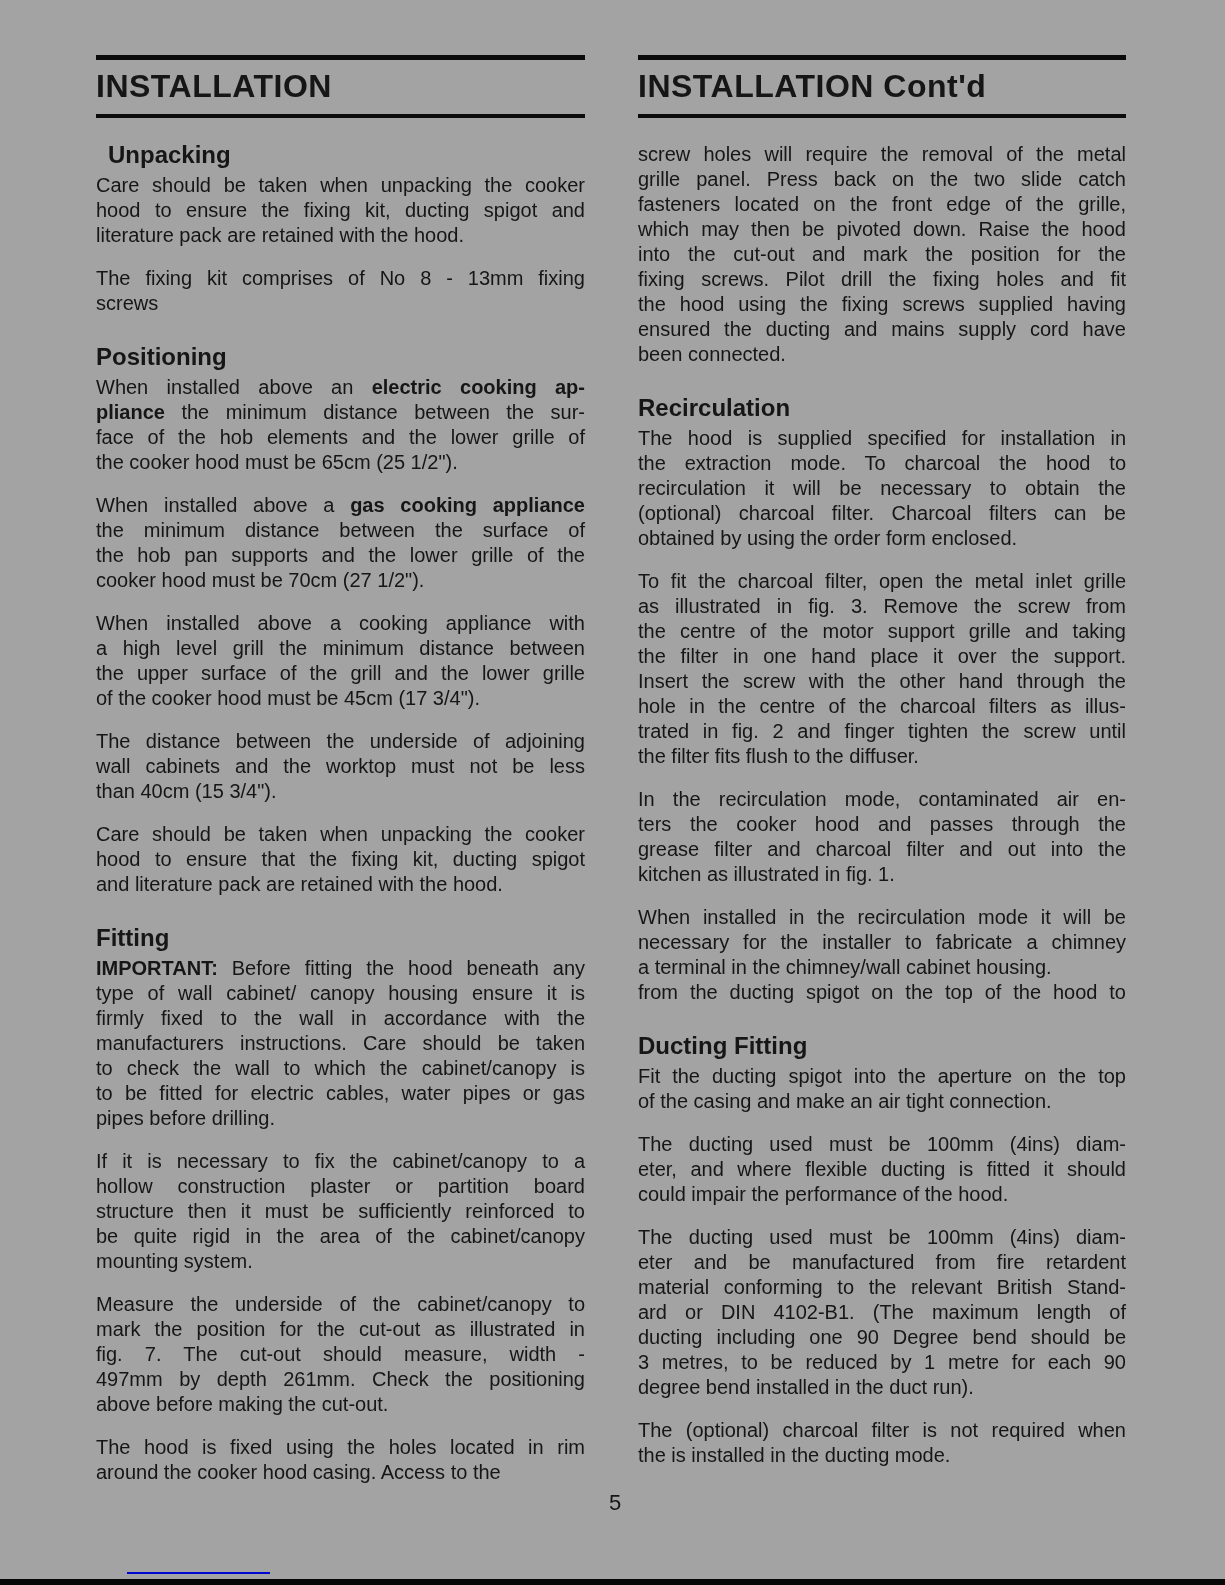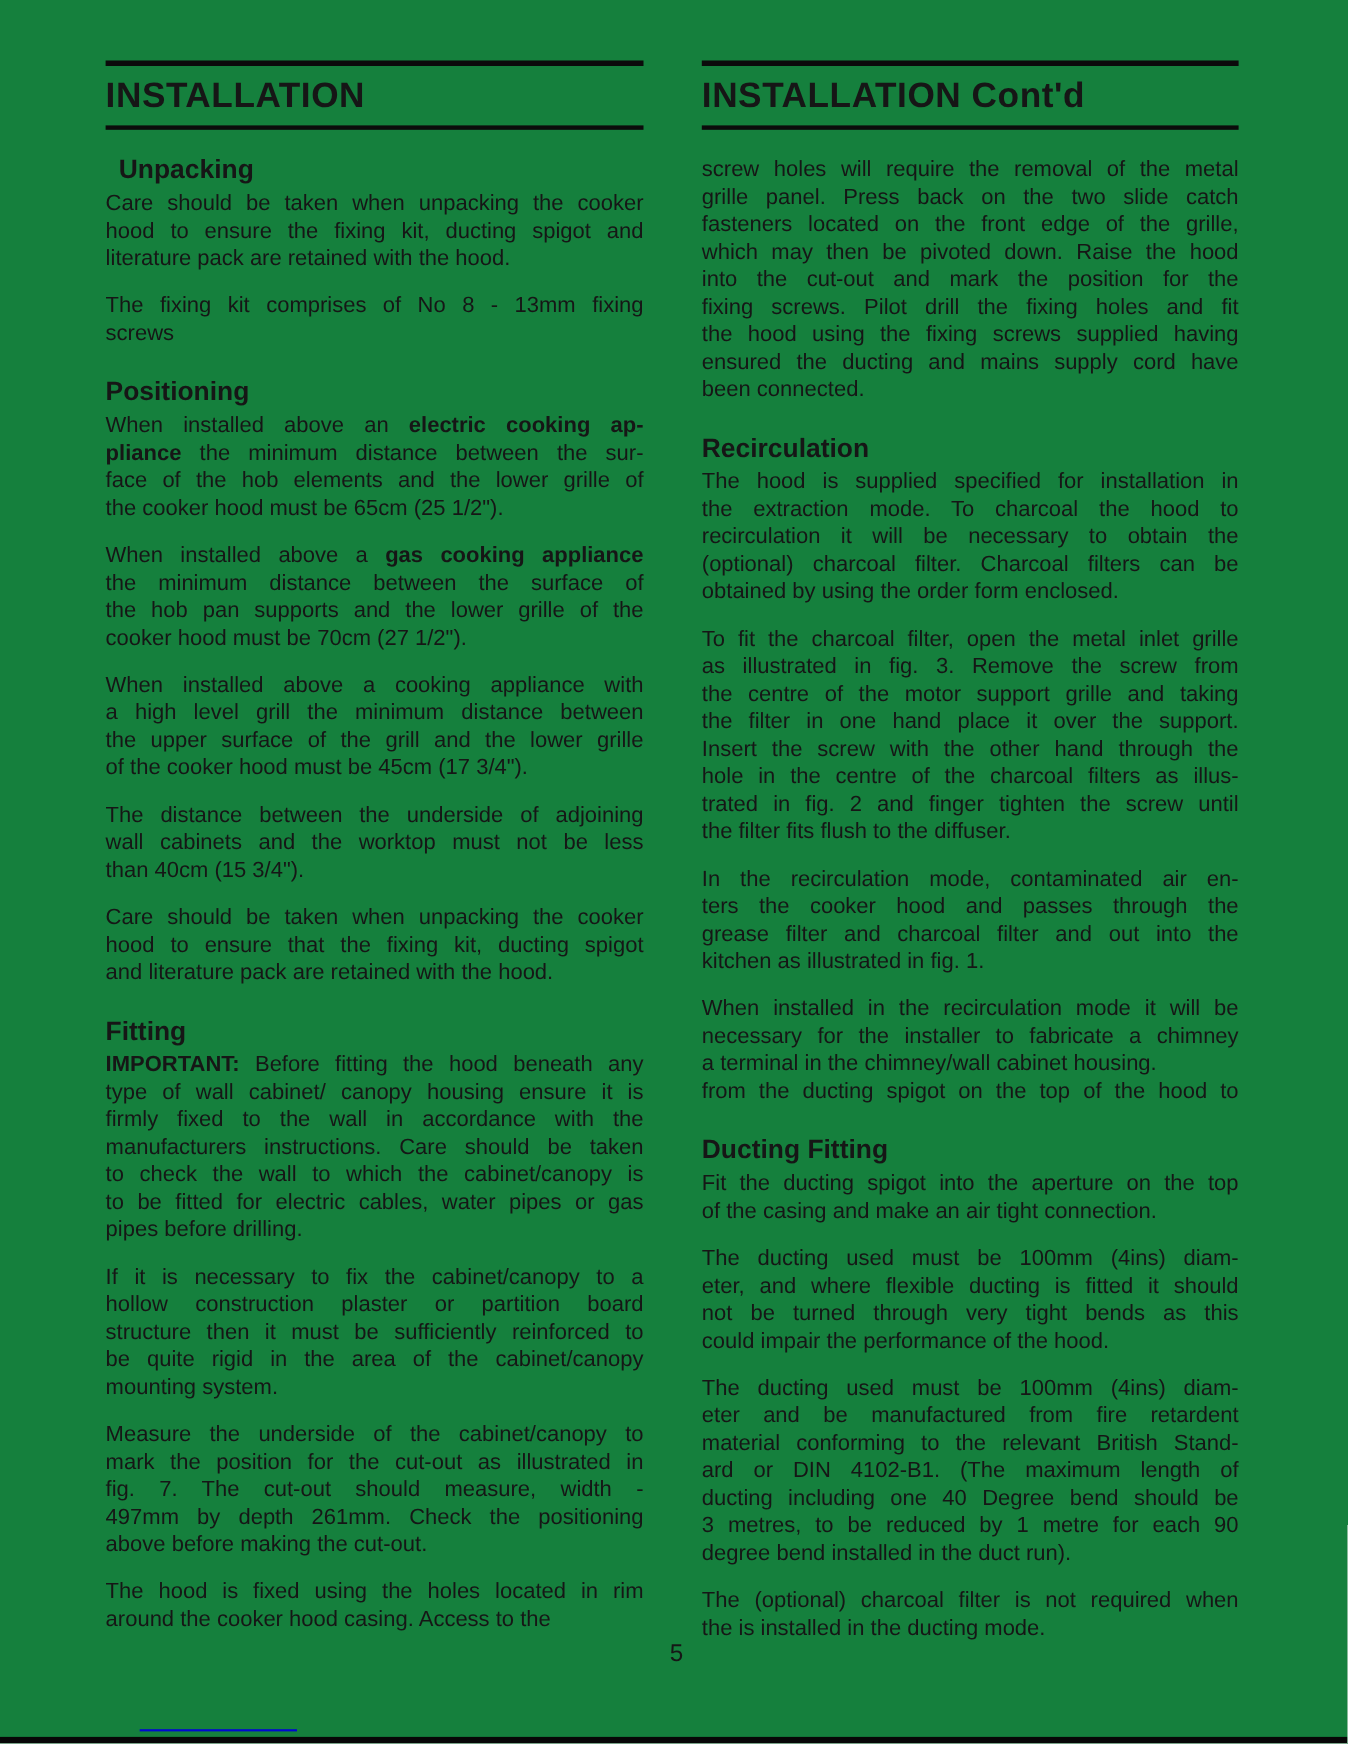--- a/index.html
+++ b/index.html
@@ -4,21 +4,21 @@
 <style>
   html, body {
     margin: 0;
     padding: 0;
     background: #e8e8e8;
   }
   .page {
     position: relative;
     width: 1225px;
     height: 1585px;
-    background: #15803d;
+    background: #a3a3a3;
     font-family: "Liberation Sans", sans-serif;
     color: #161616;
     overflow: hidden;
     margin: 0 auto;
   }
   .col {
     position: absolute;
     top: 55px;
   }
   .col-left  { left: 96px;  width: 489px; }
@@ -207,29 +207,28 @@
           <div class="line"><span>from the ducting spigot on the top of the hood to</span></div>
         </div>
         <div class="sec-heading">Ducting Fitting</div>
         <div class="para">
           <div class="line"><span>Fit the ducting spigot into the aperture on the top</span></div>
           <div class="line last"><span>of the casing and make an air tight connection.</span></div>
         </div>
         <div class="para">
           <div class="line"><span>The ducting used must be 100mm (4ins) diam-</span></div>
           <div class="line"><span>eter, and where flexible ducting is fitted it should</span></div>
-          <div class="line"><span>not be turned through very tight bends as this</span></div>
           <div class="line last"><span>could impair the performance of the hood.</span></div>
         </div>
         <div class="para">
           <div class="line"><span>The ducting used must be 100mm (4ins) diam-</span></div>
           <div class="line"><span>eter and be manufactured from fire retardent</span></div>
           <div class="line"><span>material conforming to the relevant British Stand-</span></div>
           <div class="line"><span>ard or DIN 4102-B1. (The maximum length of</span></div>
-          <div class="line"><span>ducting including one 40 Degree bend should be</span></div>
+          <div class="line"><span>ducting including one 90 Degree bend should be</span></div>
           <div class="line"><span>3 metres, to be reduced by 1 metre for each 90</span></div>
           <div class="line last"><span>degree bend installed in the duct run).</span></div>
         </div>
         <div class="para">
           <div class="line"><span>The (optional) charcoal filter is not required when</span></div>
           <div class="line last"><span>the is installed in the ducting mode.</span></div>
         </div>
       </div>
   </div>
 

